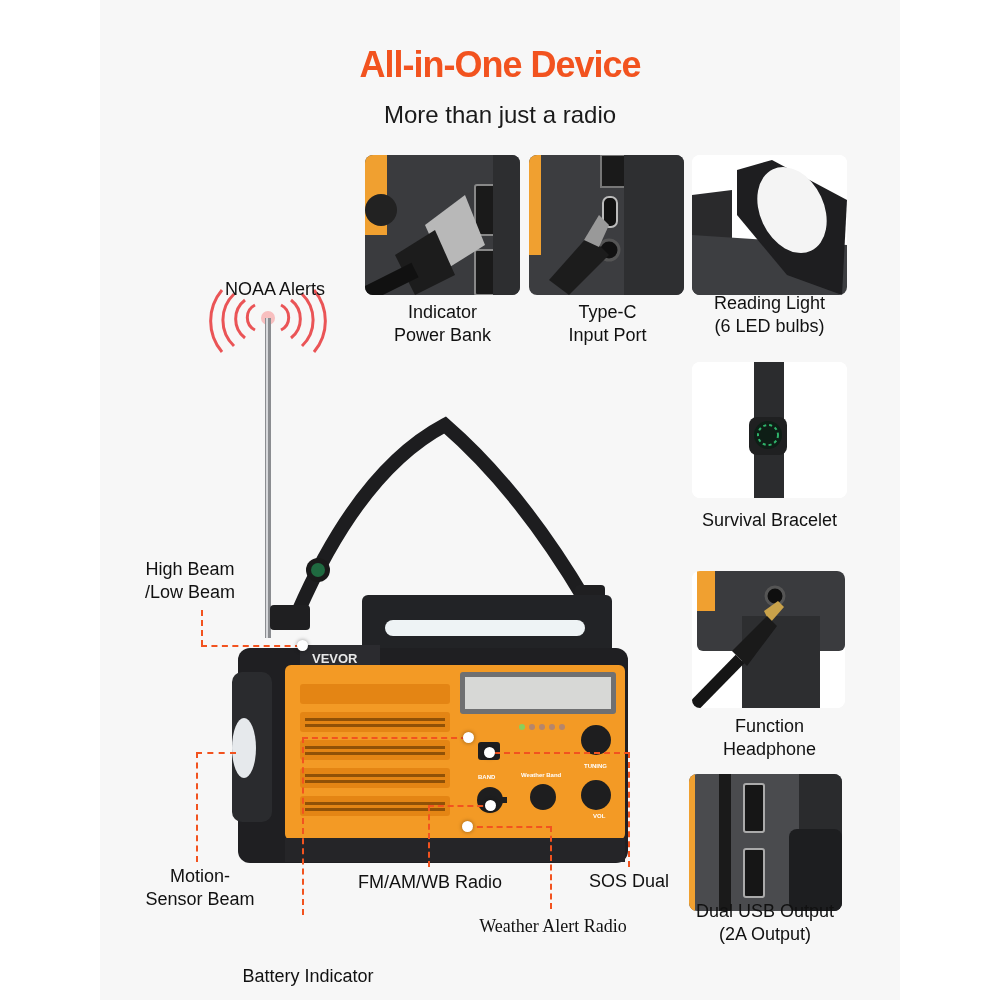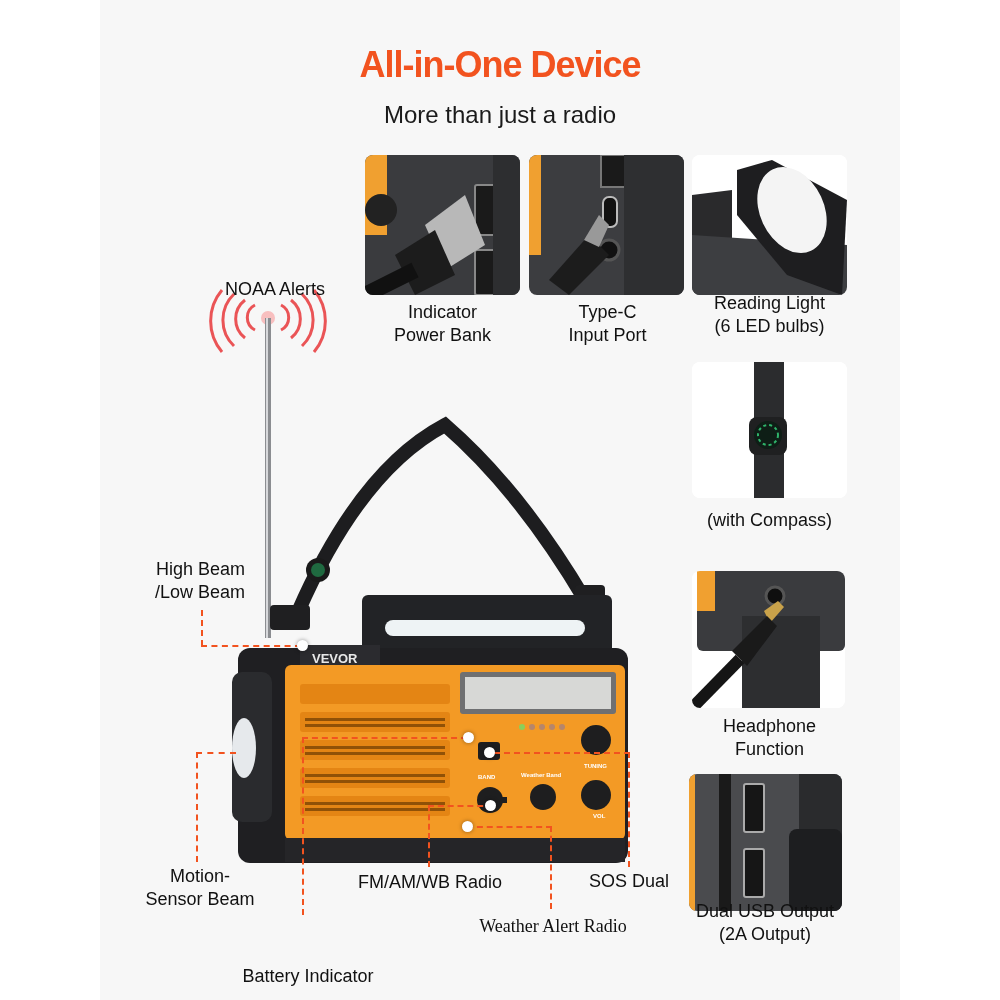--- a/index.html
+++ b/index.html
@@ -85,38 +85,38 @@
 <div class="tile" style="left:692px;top:362px;width:155px;height:136px;">
   <svg width="155" height="136" viewBox="0 0 155 136">
     <rect width="155" height="136" fill="#ffffff"></rect>
     <rect x="62" y="0" width="30" height="136" fill="#2b2c2e"></rect>
     <rect x="57" y="55" width="38" height="38" rx="8" fill="#1f2021"></rect>
     <circle cx="76" cy="73" r="14" fill="#0e1e16"></circle>
     <circle cx="76" cy="73" r="10" fill="none" stroke="#2fb36a" stroke-width="2" stroke-dasharray="3 3"></circle>
   </svg>
 </div>
 <div class="caption" style="left:662px;top:509px;width:215px;">
-  <div>(with Compass)</div>
+  <div>Survival Bracelet</div>
 </div>
 
 <div class="tile" style="left:692px;top:571px;width:153px;height:137px;">
   <svg width="153" height="137" viewBox="0 0 153 137">
     <rect width="153" height="137" fill="#ffffff"></rect>
     <rect x="5" y="0" width="148" height="80" rx="6" fill="#3a3b3e"></rect>
     <rect x="5" y="0" width="18" height="40" fill="#f0a030"></rect>
     <circle cx="83" cy="25" r="9" fill="#0f0f0f" stroke="#555" stroke-width="3"></circle>
     <rect x="50" y="45" width="78" height="92" fill="#2d2e30"></rect>
     <polygon points="72,40 86,30 92,36 78,52" fill="#c9a24a"></polygon>
     <polygon points="40,80 75,45 85,55 55,95" fill="#1a1a1a"></polygon>
     <path d="M0 137 L48 88" stroke="#151515" stroke-width="12"></path>
   </svg>
 </div>
 <div class="caption" style="left:662px;top:715px;width:215px;">
+  <div>Function</div>
   <div>Headphone</div>
-  <div>Function</div>
 </div>
 
 <div class="tile" style="left:689px;top:774px;width:153px;height:137px;">
   <svg width="153" height="137" viewBox="0 0 153 137">
     <rect width="153" height="137" fill="#4a4b4e"></rect>
     <rect x="0" y="0" width="6" height="137" fill="#f0a030"></rect>
     <rect x="30" y="0" width="12" height="137" fill="#1a1a1a"></rect>
     <rect x="55" y="10" width="20" height="48" rx="2" fill="#161616" stroke="#aaa" stroke-width="2"></rect>
     <rect x="55" y="75" width="20" height="48" rx="2" fill="#161616" stroke="#aaa" stroke-width="2"></rect>
     <rect x="110" y="0" width="43" height="137" fill="#2a2b2d"></rect>
@@ -226,21 +226,21 @@
 <div class="dash-h" style="left:467px;top:826px;width:85px;"></div>
 <div class="dash-v" style="left:550px;top:826px;height:83px;"></div>
 <div class="dot" style="left:462px;top:821px;"></div>
 
 <div class="dash-h" style="left:494px;top:752px;width:136px;"></div>
 <div class="dash-v" style="left:628px;top:752px;height:115px;"></div>
 <div class="dot" style="left:484px;top:747px;"></div>
 
 <div class="label" style="left:211px;top:278px;width:128px;">NOAA Alerts</div>
 
-<div class="label" style="left:135px;top:558px;width:110px;text-align:right;">
+<div class="label" style="left:135px;top:558px;width:110px;text-align:center;">
   <div>High Beam</div>
   <div>/Low Beam</div>
 </div>
 
 <div class="label" style="left:130px;top:865px;width:140px;">
   <div>Motion-</div>
   <div>Sensor Beam</div>
 </div>
 
 <div class="label" style="left:228px;top:917px;width:160px;margin-top:48px;">Battery Indicator</div>

